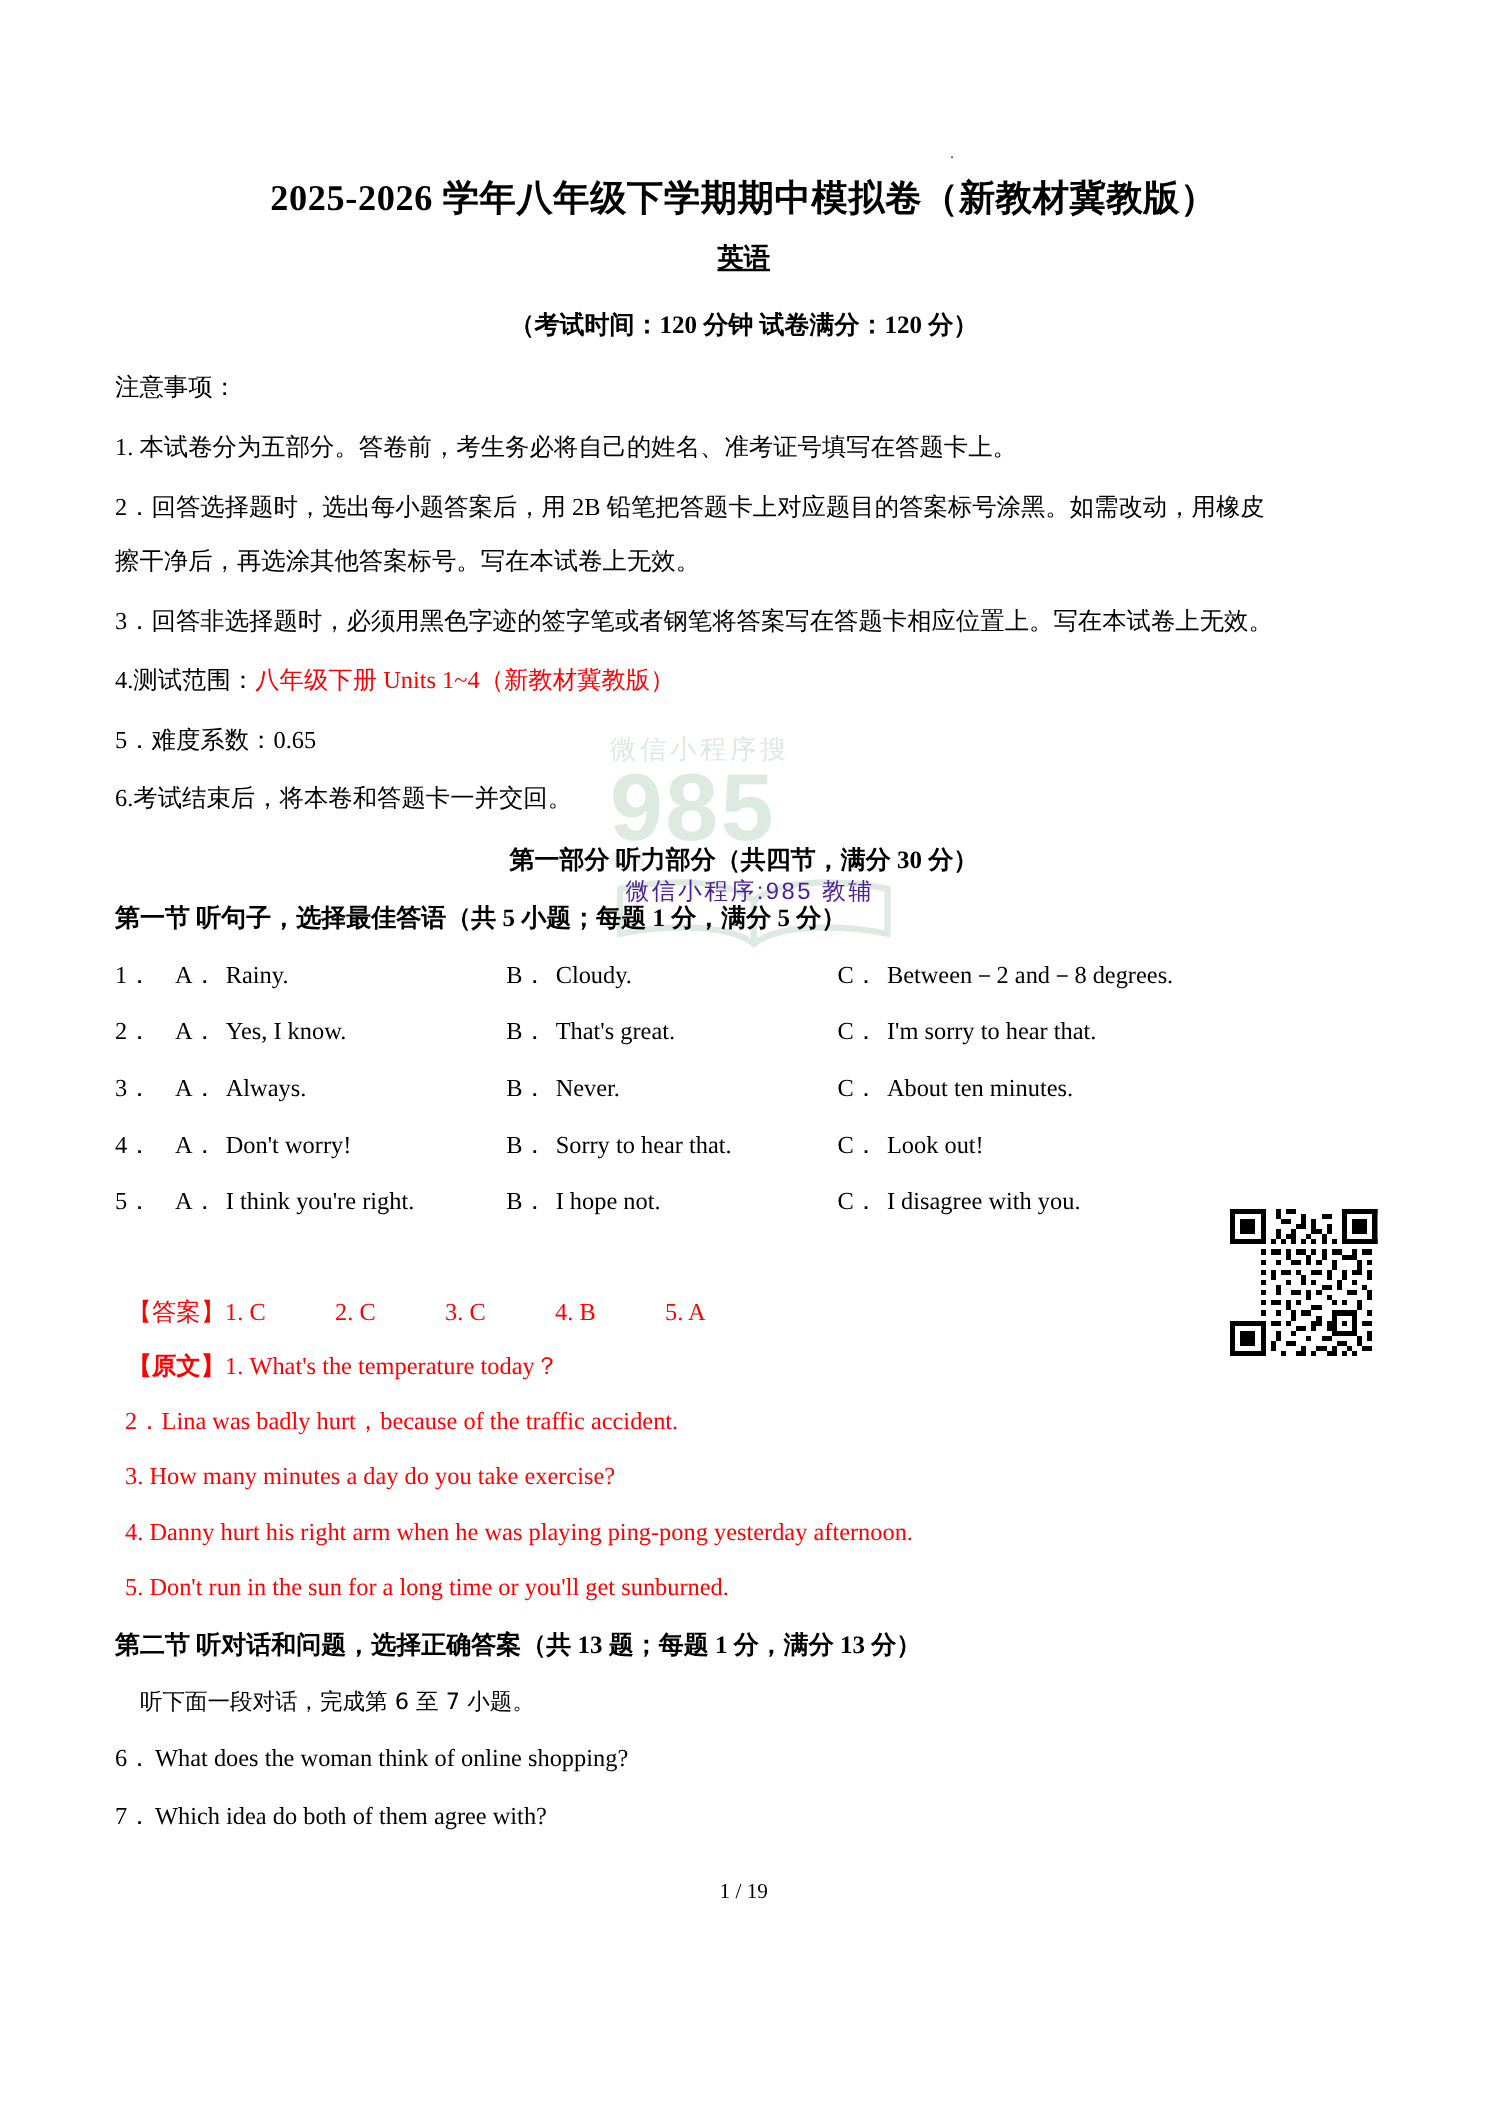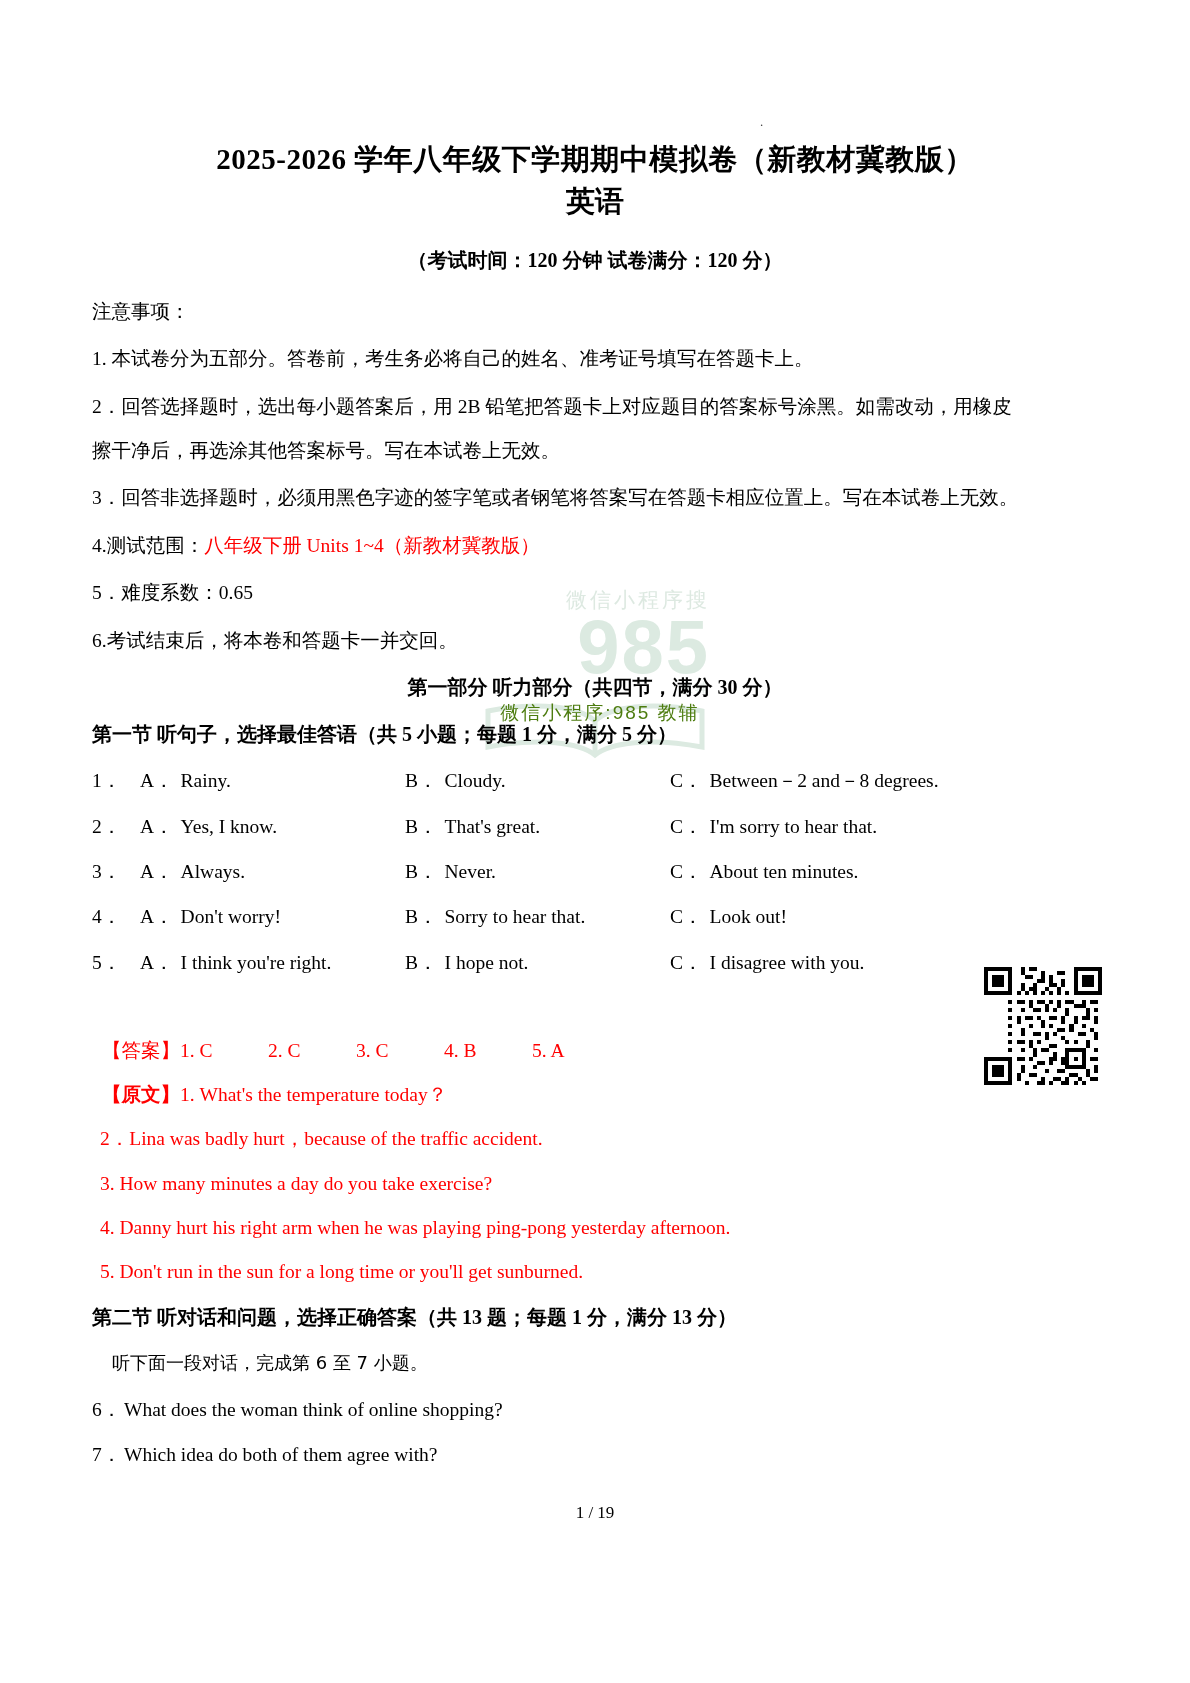--- a/index.html
+++ b/index.html
@@ -29,24 +29,24 @@
   }
 
   
   .watermark {
     position: absolute;
     z-index: 1;
     pointer-events: none;
     user-select: none;
   }
   .wm-main {
-    left: 450px;
+    left: 488px;
     top: 588px;
     width: 260px;
-    text-align: right;
+    text-align: left;
     color: #d9e6dd;
   }
   .wm-main .wm-top {
     font-family: "Liberation Sans", sans-serif;
     font-size: 21px;
     letter-spacing: 3px;
     color: #dde9e1;
     line-height: 1.1;
   }
   .wm-main .wm-num {
@@ -67,40 +67,41 @@
   .wm-book {
     margin-top: 2px;
   }
   .wm-line2 {
     left: 400px;
     top: 700px;
     width: 400px;
     text-align: center;
     font-family: "Liberation Sans", sans-serif;
     font-size: 19px;
-    color: #4d7c0f;
+    color: #4c1d95;
     letter-spacing: 2px;
   }
 
   
   .doc-title {
     text-align: center;
     font-weight: bold;
     font-size: 29px;
     letter-spacing: 0.5px;
     margin: 0;
     padding-top: 140px;
     line-height: 1.35;
   }
   .doc-subtitle {
     text-align: center;
     font-weight: bold;
-    font-size: 29px;
-    margin: 4px 0 0 0;
+    font-size: 21px;
+    margin: 14px 0 0 0;
     line-height: 1.3;
+    text-decoration: underline;
   }
   .doc-examinfo {
     text-align: center;
     font-weight: bold;
     font-size: 20px;
     margin: 26px 0 0 0;
   }
 
   
   .notes {

